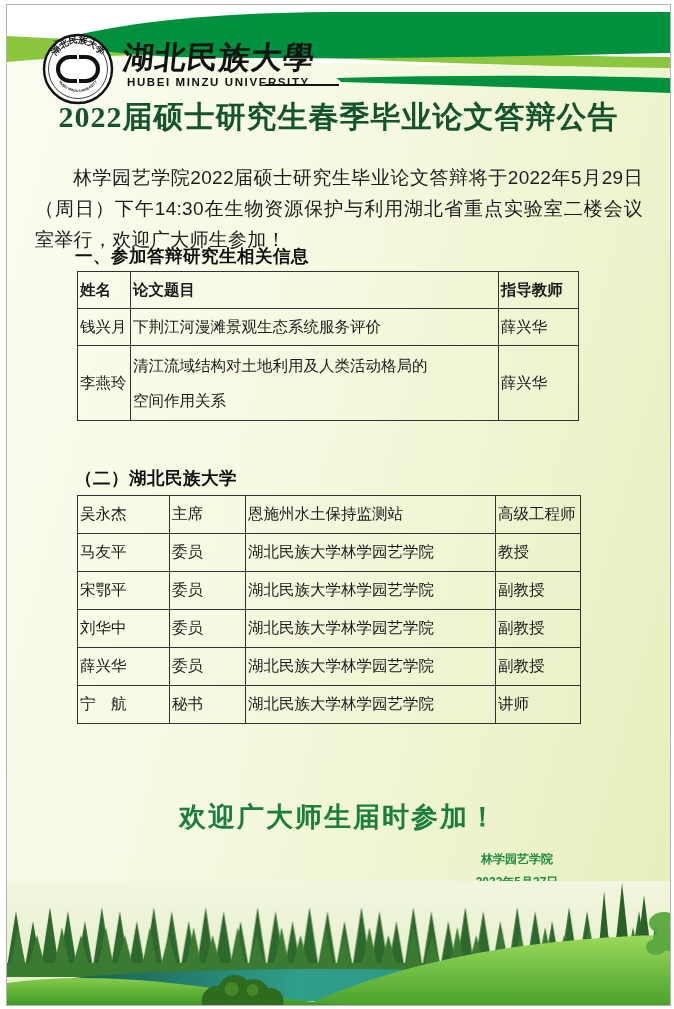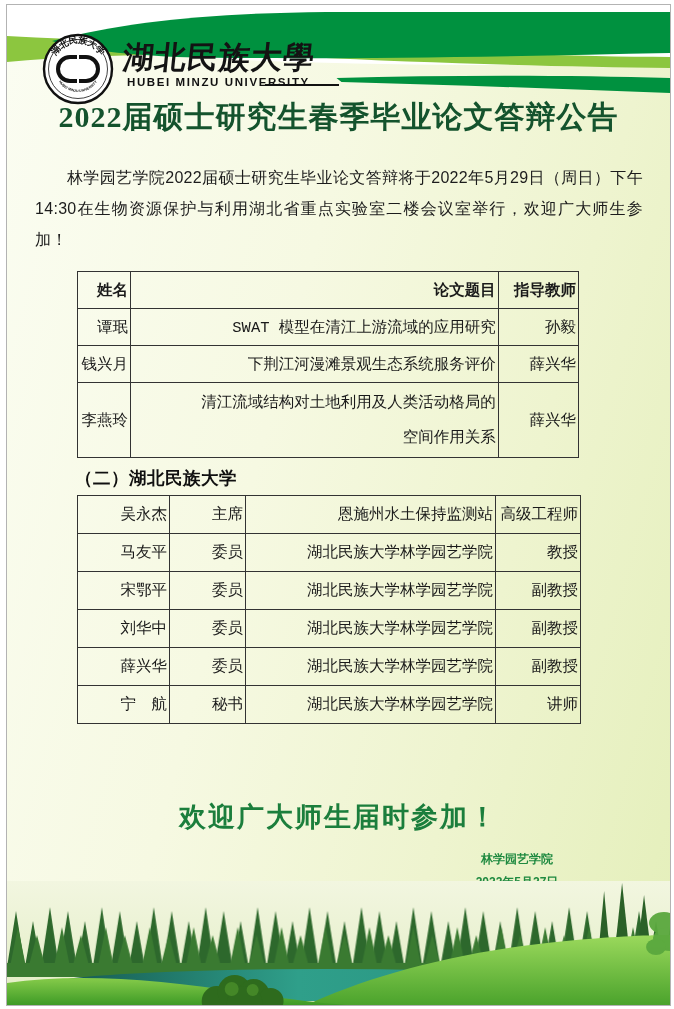--- a/index.html
+++ b/index.html
@@ -25,33 +25,33 @@
     letter-spacing:1.6px;white-space:nowrap;
   }
   .subtitle-dash{position:absolute;left:258px;top:79px;width:74px;height:2px;background:#111;}
   .main-title{
     position:absolute;left:0;top:92px;width:100%;text-align:center;
     font-family:"Liberation Serif","DejaVu Serif",serif;
     font-size:30px;font-weight:900;color:#14532d;letter-spacing:1px;white-space:nowrap;
   }
   .intro{
     position:absolute;left:28px;top:157px;width:608px;
-    font-size:16px;line-height:31px;color:#1c1c1c;text-indent:2em;letter-spacing:.3px;
+    font-size:19px;line-height:31px;color:#1c1c1c;text-indent:2em;letter-spacing:.3px;
     text-align:justify;
   }
   .sec-heading{
     position:absolute;left:68px;font-size:17.5px;font-weight:bold;color:#101010;
     letter-spacing:.5px;white-space:nowrap;
   }
   #sec1-heading{top:239px;}
   #sec2-heading{top:461px;}
   table{border-collapse:collapse;table-layout:fixed;background:transparent;}
   td,th{
-    border:1px solid #333;text-align:right;vertical-align:middle;
-    font-size:15.5px;color:#1a1a1a;padding:0 2px;overflow:hidden;font-family:Liberation Mono, monospace;
+    border:1px solid #333;text-align:left;vertical-align:middle;
+    font-size:15.5px;color:#1a1a1a;padding:0 2px;overflow:hidden;
   }
   th{font-weight:bold;}
   #students-table{position:absolute;left:70px;top:266px;width:502px;}
   #students-table tr{height:37px;}
   #students-table tr.tall{height:75px;}
   #committee-table{position:absolute;left:70px;top:490px;width:503px;}
   #committee-table tr{height:38px;}
   .two-line div{line-height:20px;}
   .two-line .l2{margin-top:15px;}
   .welcome{
@@ -96,37 +96,33 @@
   </svg>
 
   <div class="wordmark">湖北民族大學</div>
   <div class="subtitle">HUBEI MINZU UNIVERSITY</div>
   <div class="subtitle-dash"></div>
 
   <div class="main-title">2022届硕士研究生春季毕业论文答辩公告</div>
 
   <div class="intro">林学园艺学院2022届硕士研究生毕业论文答辩将于2022年5月29日（周日）下午14:30在生物资源保护与利用湖北省重点实验室二楼会议室举行，欢迎广大师生参加！</div>
 
+  <div class="sec-heading" id="sec1-heading">一、参加答辩研究生相关信息</div>
 
   <table id="students-table">
     <colgroup>
         <col style="width:53px">
         <col style="width:367px">
         <col style="width:80px">
       </colgroup>
     <tbody>
         <tr>
       <th>姓名</th>
       <th>论文题目</th>
       <th>指导教师</th>
-    </tr>
-    <tr>
-      <td>谭珉</td>
-      <td>SWAT 模型在清江上游流域的应用研究</td>
-      <td>孙毅</td>
     </tr>
     <tr>
       <td>钱兴月</td>
       <td>下荆江河漫滩景观生态系统服务评价</td>
       <td>薛兴华</td>
     </tr>
     <tr class="tall">
       <td>李燕玲</td>
       <td class="two-line">
         <div>清江流域结构对土地利用及人类活动格局的</div>

